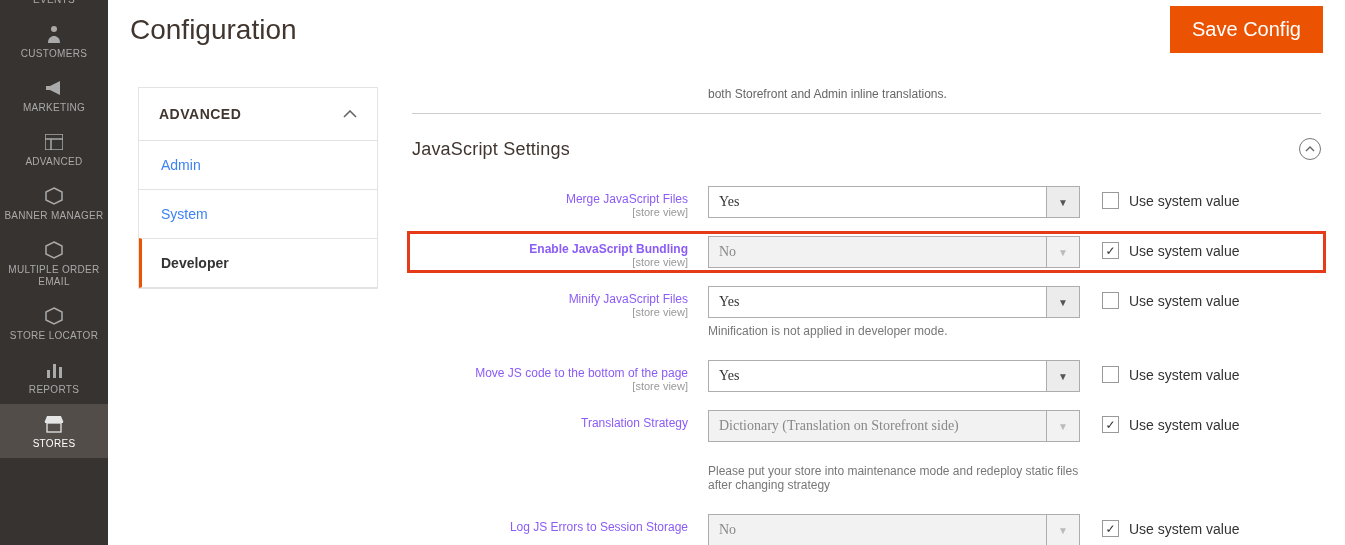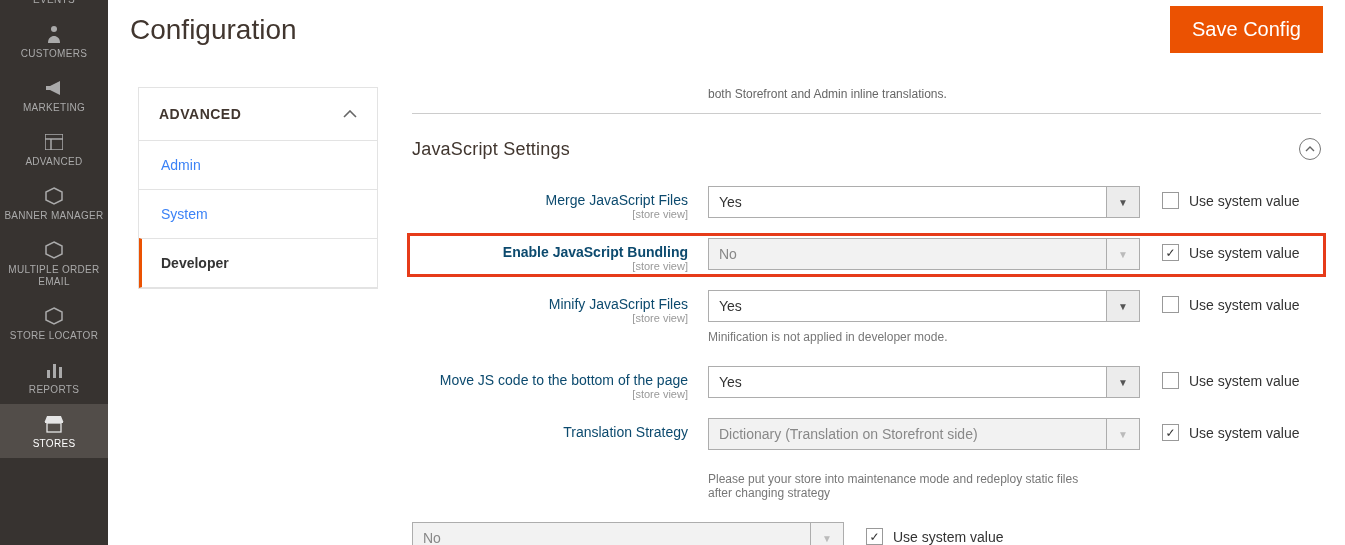--- a/index.html
+++ b/index.html
@@ -36,24 +36,24 @@
 .hint-top { color: #666; font-size: 12px; margin: 0 0 8px 296px; }
 hr.sep { border: none; border-top: 1px solid #ccc; margin: 12px 0 24px 0; }
 
 .section-head { display: flex; align-items: center; justify-content: space-between; cursor: pointer; margin-bottom: 26px; }
 .section-title { font-size: 18px; color: #41362f; letter-spacing: 0.2px; }
 .collapse-circle { width: 22px; height: 22px; border: 1px solid #777; border-radius: 50%; display: flex; align-items: center; justify-content: center; font-size: 11px; color: #555; }
 
 .field-row { display: flex; align-items: flex-start; margin-bottom: 18px; }
 .field-row.highlight { outline: 3px solid #e63b19; outline-offset: 2px; padding: 0px 0; margin-bottom: 18px; }
 .field-label-col { width: 296px; text-align: right; padding-right: 20px; padding-top: 6px; }
-.field-label { color: #0c4a6e; font-size: 14px; display: block; }
+.field-label { color: #8b5cf6; font-size: 12px; display: block; }
 .field-label.bold { font-weight: 700; }
 .field-scope { color: #999; font-size: 11px; display: block; }
-.field-control-col { width: 432px; }
+.field-control-col { width: 372px; font-family: Liberation Serif, serif; }
 .field-use-col { display: flex; align-items: center; padding-left: 22px; padding-top: 6px; }
 .select { display: flex; align-items: stretch; }
 .select-value { flex: 1; border: 1px solid #adadad; border-right: none; padding: 7px 10px; background: #fff; color: #333; font-size: 14px; }
 .select-value.disabled { background: #f2f2f2; color: #888; }
 .select-caret { width: 34px; border: 1px solid #adadad; background: #ececec; display: flex; align-items: center; justify-content: center; color: #555; font-size: 10px; }
 .select-caret.disabled { background: #f2f2f2; color: #bbb; }
 
 .checkbox { width: 17px; height: 17px; border: 1px solid #999; display: inline-flex; align-items: center; justify-content: center; margin-right: 10px; background: #fff; font-size: 12px; color: #333; }
 .check-label { color: #333; }
 
@@ -264,20 +264,23 @@
           <div class="field-use-col">
             <span class="checkbox">✓</span>
             <span class="check-label">Use system value</span>
           </div>
         </div>
         <div class="field-note">Please put your store into maintenance mode and redeploy static files after changing strategy</div>
 
         <div style="height:22px"></div>
 
         <div class="field-row" style="margin-bottom:0">
+          <div class="field-label-col">
+            <span class="field-label">Log JS Errors to Session Storage</span>
+          </div>
           <div class="field-control-col">
             <div class="select">
               <div class="select-value disabled">No</div>
               <div class="select-caret disabled">▼</div>
             </div>
           </div>
           <div class="field-use-col">
             <span class="checkbox">✓</span>
             <span class="check-label">Use system value</span>
           </div>

